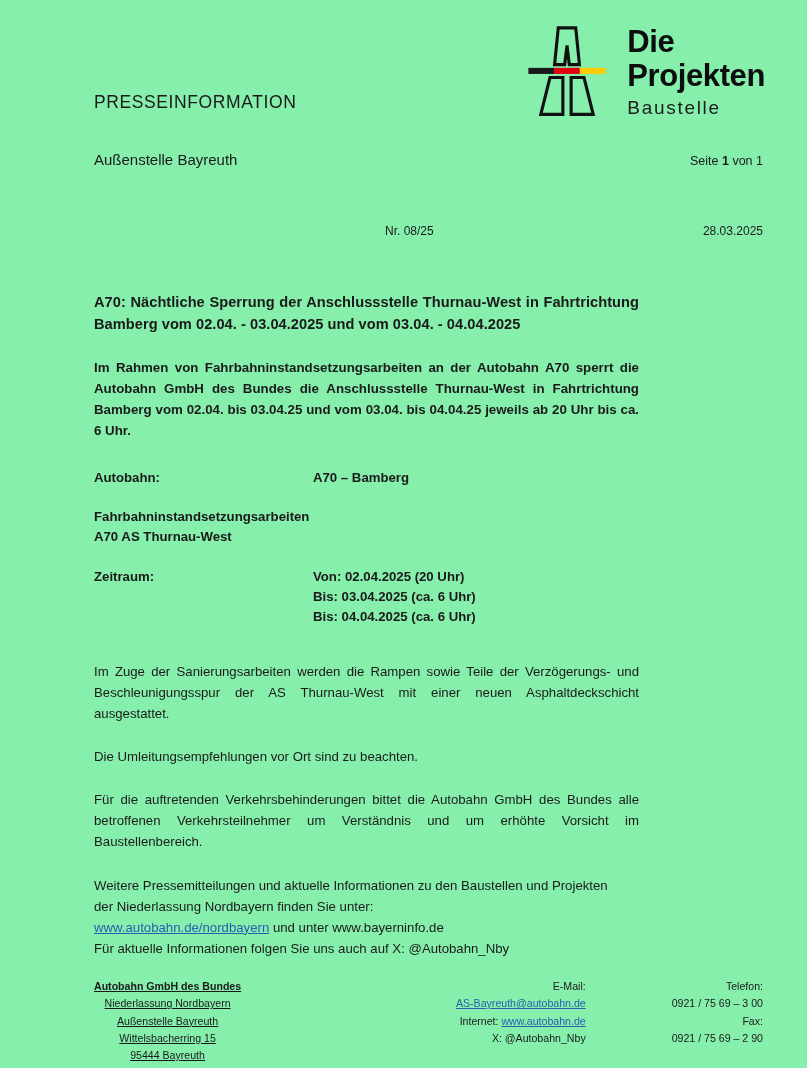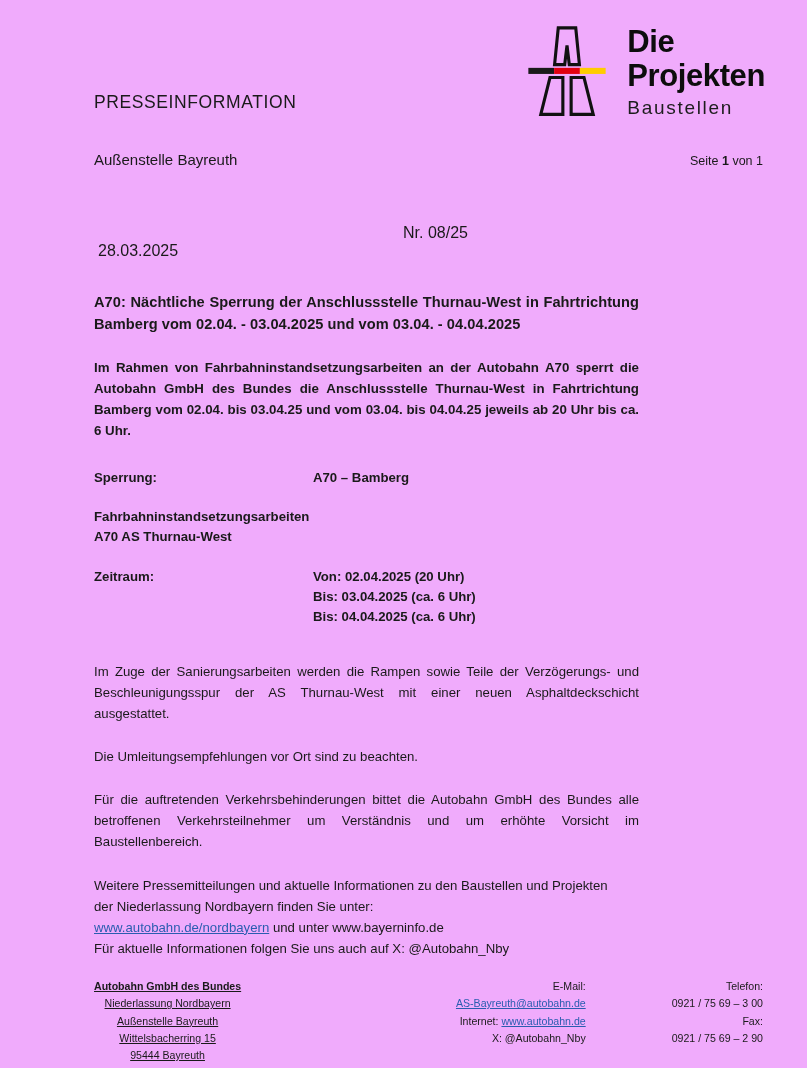--- a/index.html
+++ b/index.html
@@ -12,21 +12,21 @@
     width: 807px;
     height: 1068px;
     position: relative;
     font-family: "Liberation Sans", sans-serif;
     color: #1a1a1a;
     overflow: hidden;
   }
   .page {
     position: absolute;
     inset: 0;
-    background: #f0abfc;
+    background: #86efac;
   }
 
   
   .logo-block {
     position: absolute;
     top: 24px;
     right: 42px;
     display: flex;
     align-items: flex-start;
     gap: 14px;
@@ -81,27 +81,26 @@
     justify-content: space-between;
     align-items: baseline;
     font-size: 14.5px;
   }
   .subhead-left { font-size: 15px; }
   .subhead-right { font-size: 12.5px; }
   .subhead-right b { font-weight: bold; }
 
   .meta-row {
     position: absolute;
-    left: 98px;
+    left: 80px;
     right: 44px;
     top: 224px;
     display: flex;
     justify-content: space-between;
-    font-size: 16px;
-    flex-direction: column;
+    font-size: 12px;
   }
   .meta-nr { margin-left: 305px; }
 
   
   .content {
     position: absolute;
     left: 94px;
     top: 291px;
     width: 545px;
   }
@@ -201,21 +200,21 @@
 
       <path d="M54.5 58 L68.5 58 L78.5 98 L54.5 98 Z" fill="none" stroke="#111111" stroke-width="3.4" stroke-linejoin="miter"></path>
 
       <rect x="8" y="47.5" width="28" height="6.6" fill="#1a1a1a"></rect>
       <rect x="36" y="47.5" width="28" height="6.6" fill="#e1000f"></rect>
       <rect x="64" y="47.5" width="28" height="6.6" fill="#ffcc00"></rect>
     </svg>
     <div class="logo-words">
       <span class="logo-die">Die</span>
       <span class="logo-autobahn">Projekten</span>
-      <span class="logo-region">Baustellen</span>
+      <span class="logo-region">Baustelle</span>
     </div>
   </div>
 
   <div class="doc-kicker">PRESSEINFORMATION</div>
 
   <div class="subhead-row">
     <span class="subhead-left">Außenstelle Bayreuth</span>
     <span class="subhead-right"><span>Seite </span><b>1</b><span> von 1</span></span>
   </div>
 
@@ -226,21 +225,21 @@
 
   <div class="content">
 
     <h1 class="headline">A70: Nächtliche Sperrung der Anschlussstelle Thurnau-West in Fahrtrichtung Bamberg vom 02.04. - 03.04.2025 und vom 03.04. - 04.04.2025</h1>
 
     <p class="lead">Im Rahmen von Fahrbahninstandsetzungsarbeiten an der Autobahn A70 sperrt die Autobahn GmbH des Bundes die Anschlussstelle Thurnau-West in Fahrtrichtung Bamberg vom 02.04. bis 03.04.25 und vom 03.04. bis 04.04.25 jeweils ab 20 Uhr bis ca. 6 Uhr.</p>
 
     <div class="details">
 
       <div class="detail-row">
-        <div class="detail-label">Sperrung:</div>
+        <div class="detail-label">Autobahn:</div>
         <div class="detail-value">
           <div>A70 – Bamberg</div>
         </div>
       </div>
 
       <div class="detail-row">
         <div class="detail-value">
           <div>Fahrbahninstandsetzungsarbeiten</div>
           <div>A70 AS Thurnau-West</div>
         </div>

